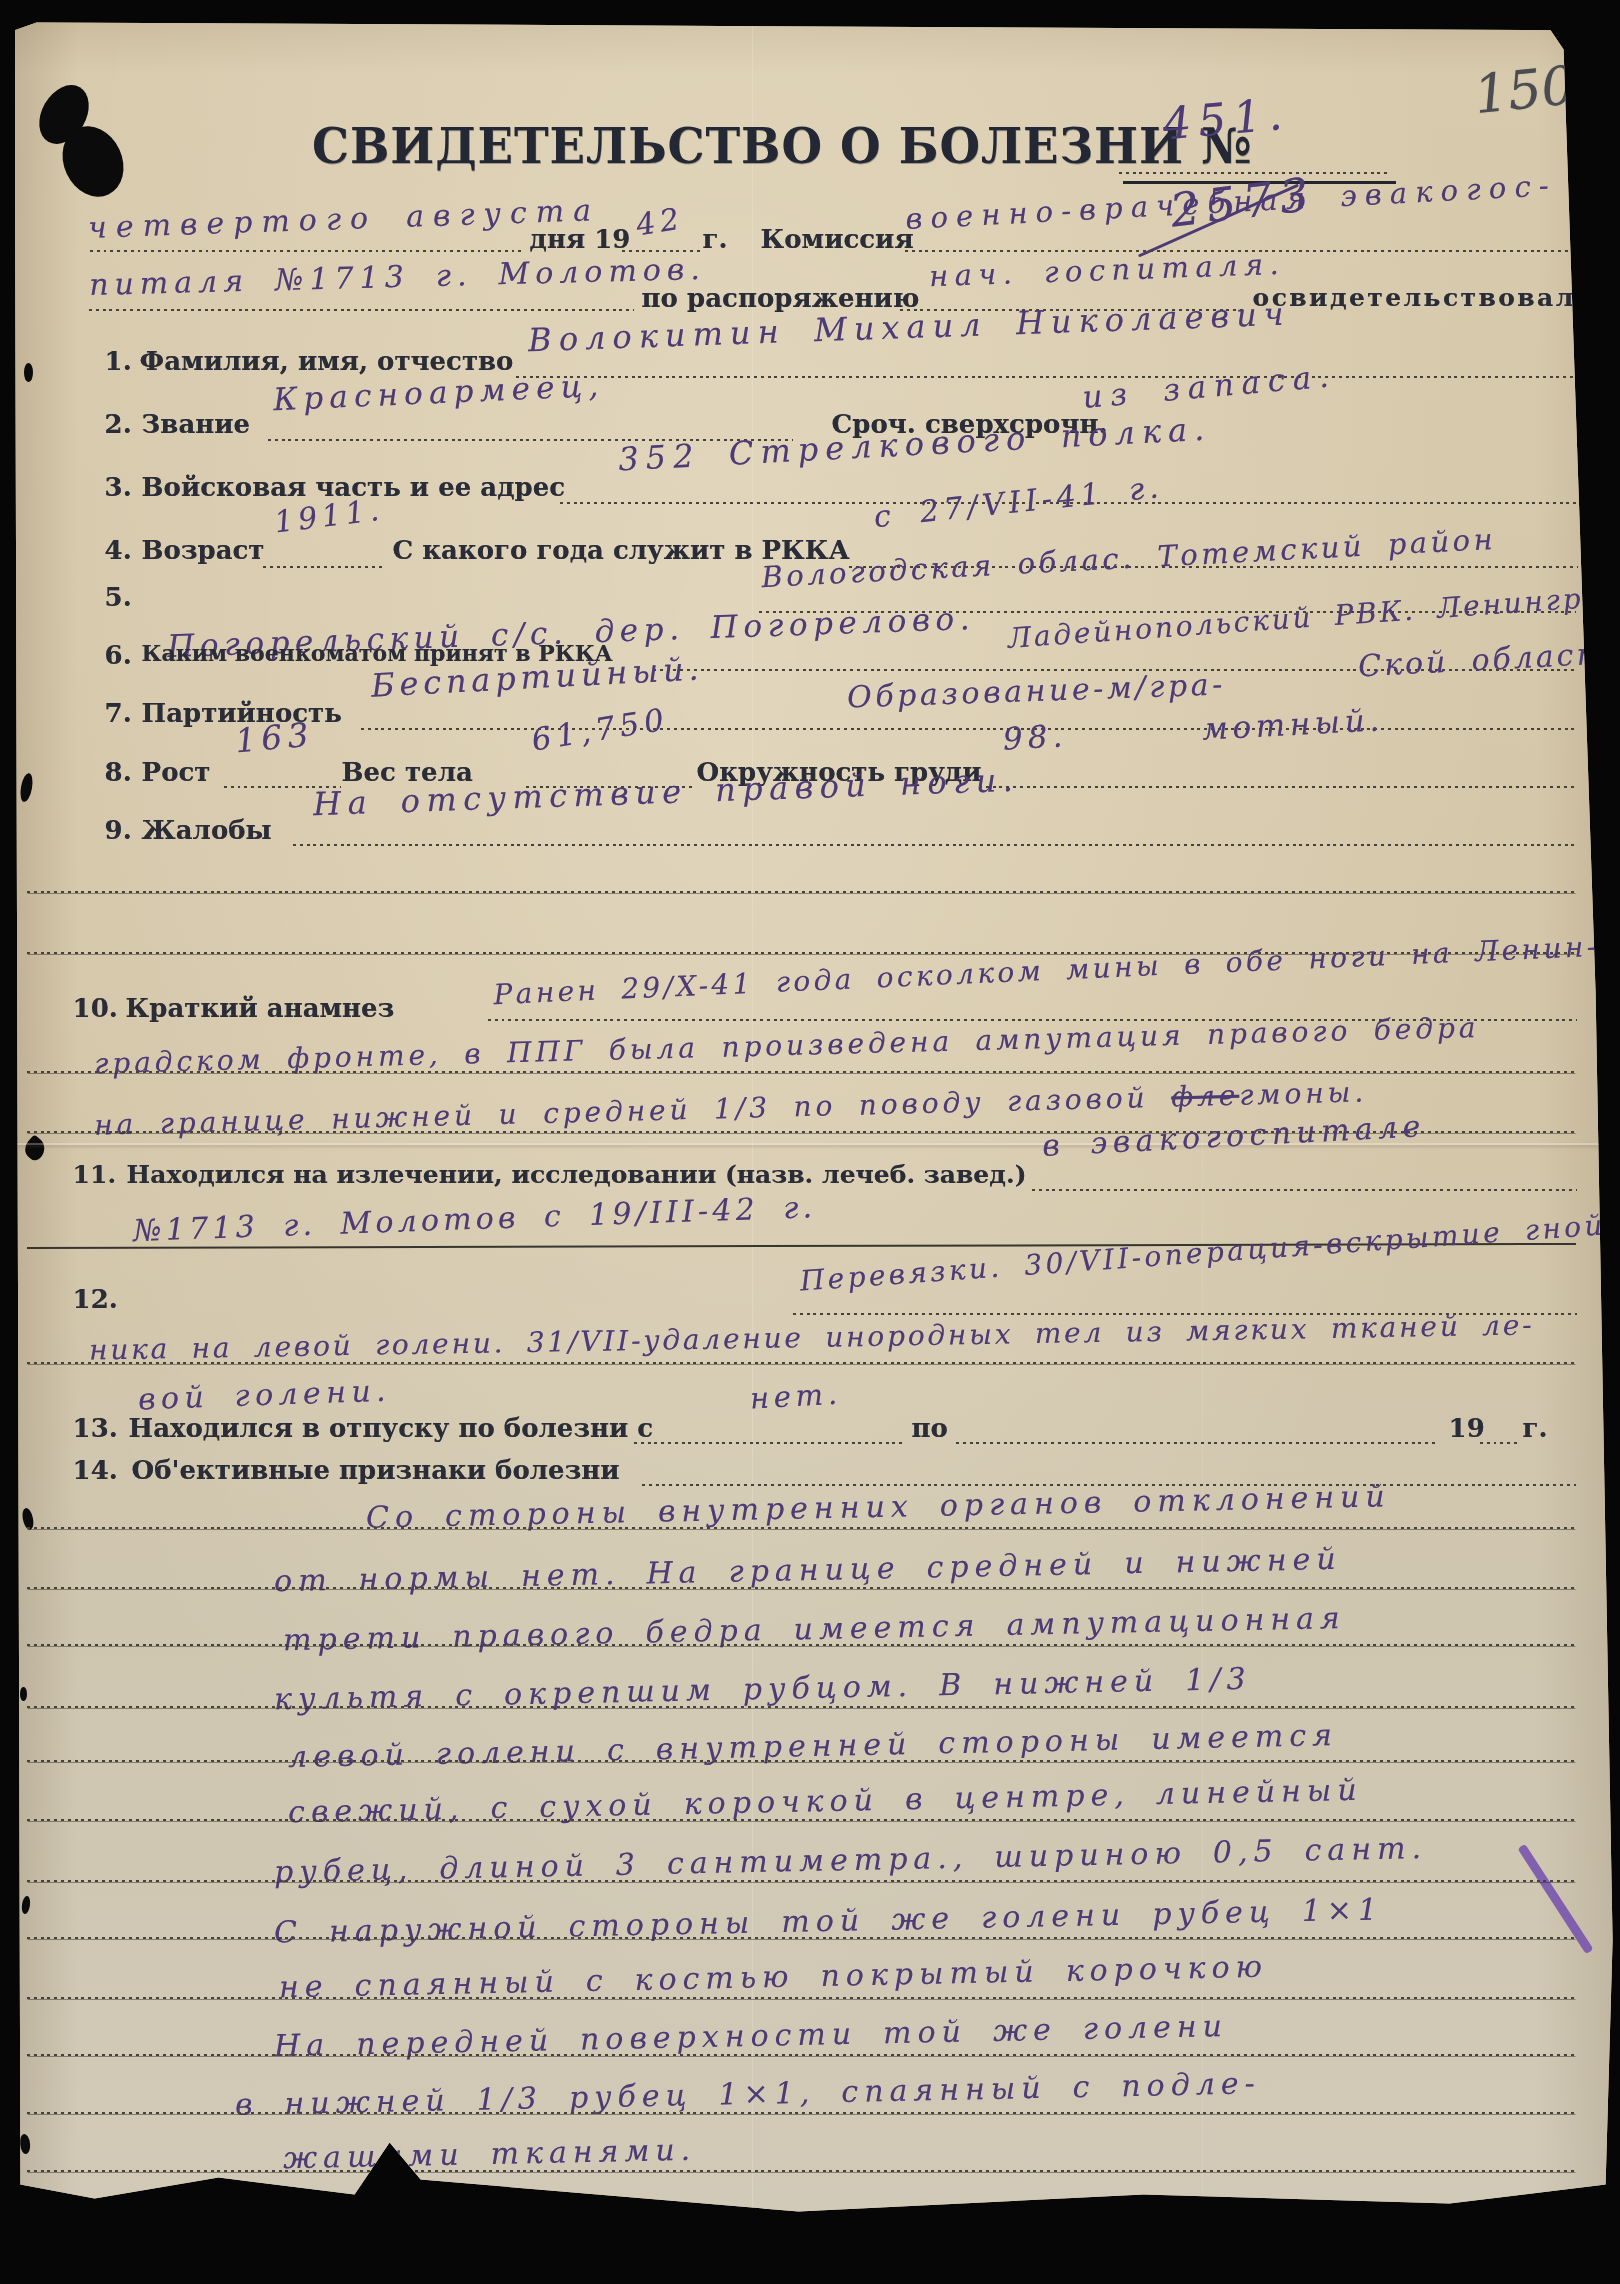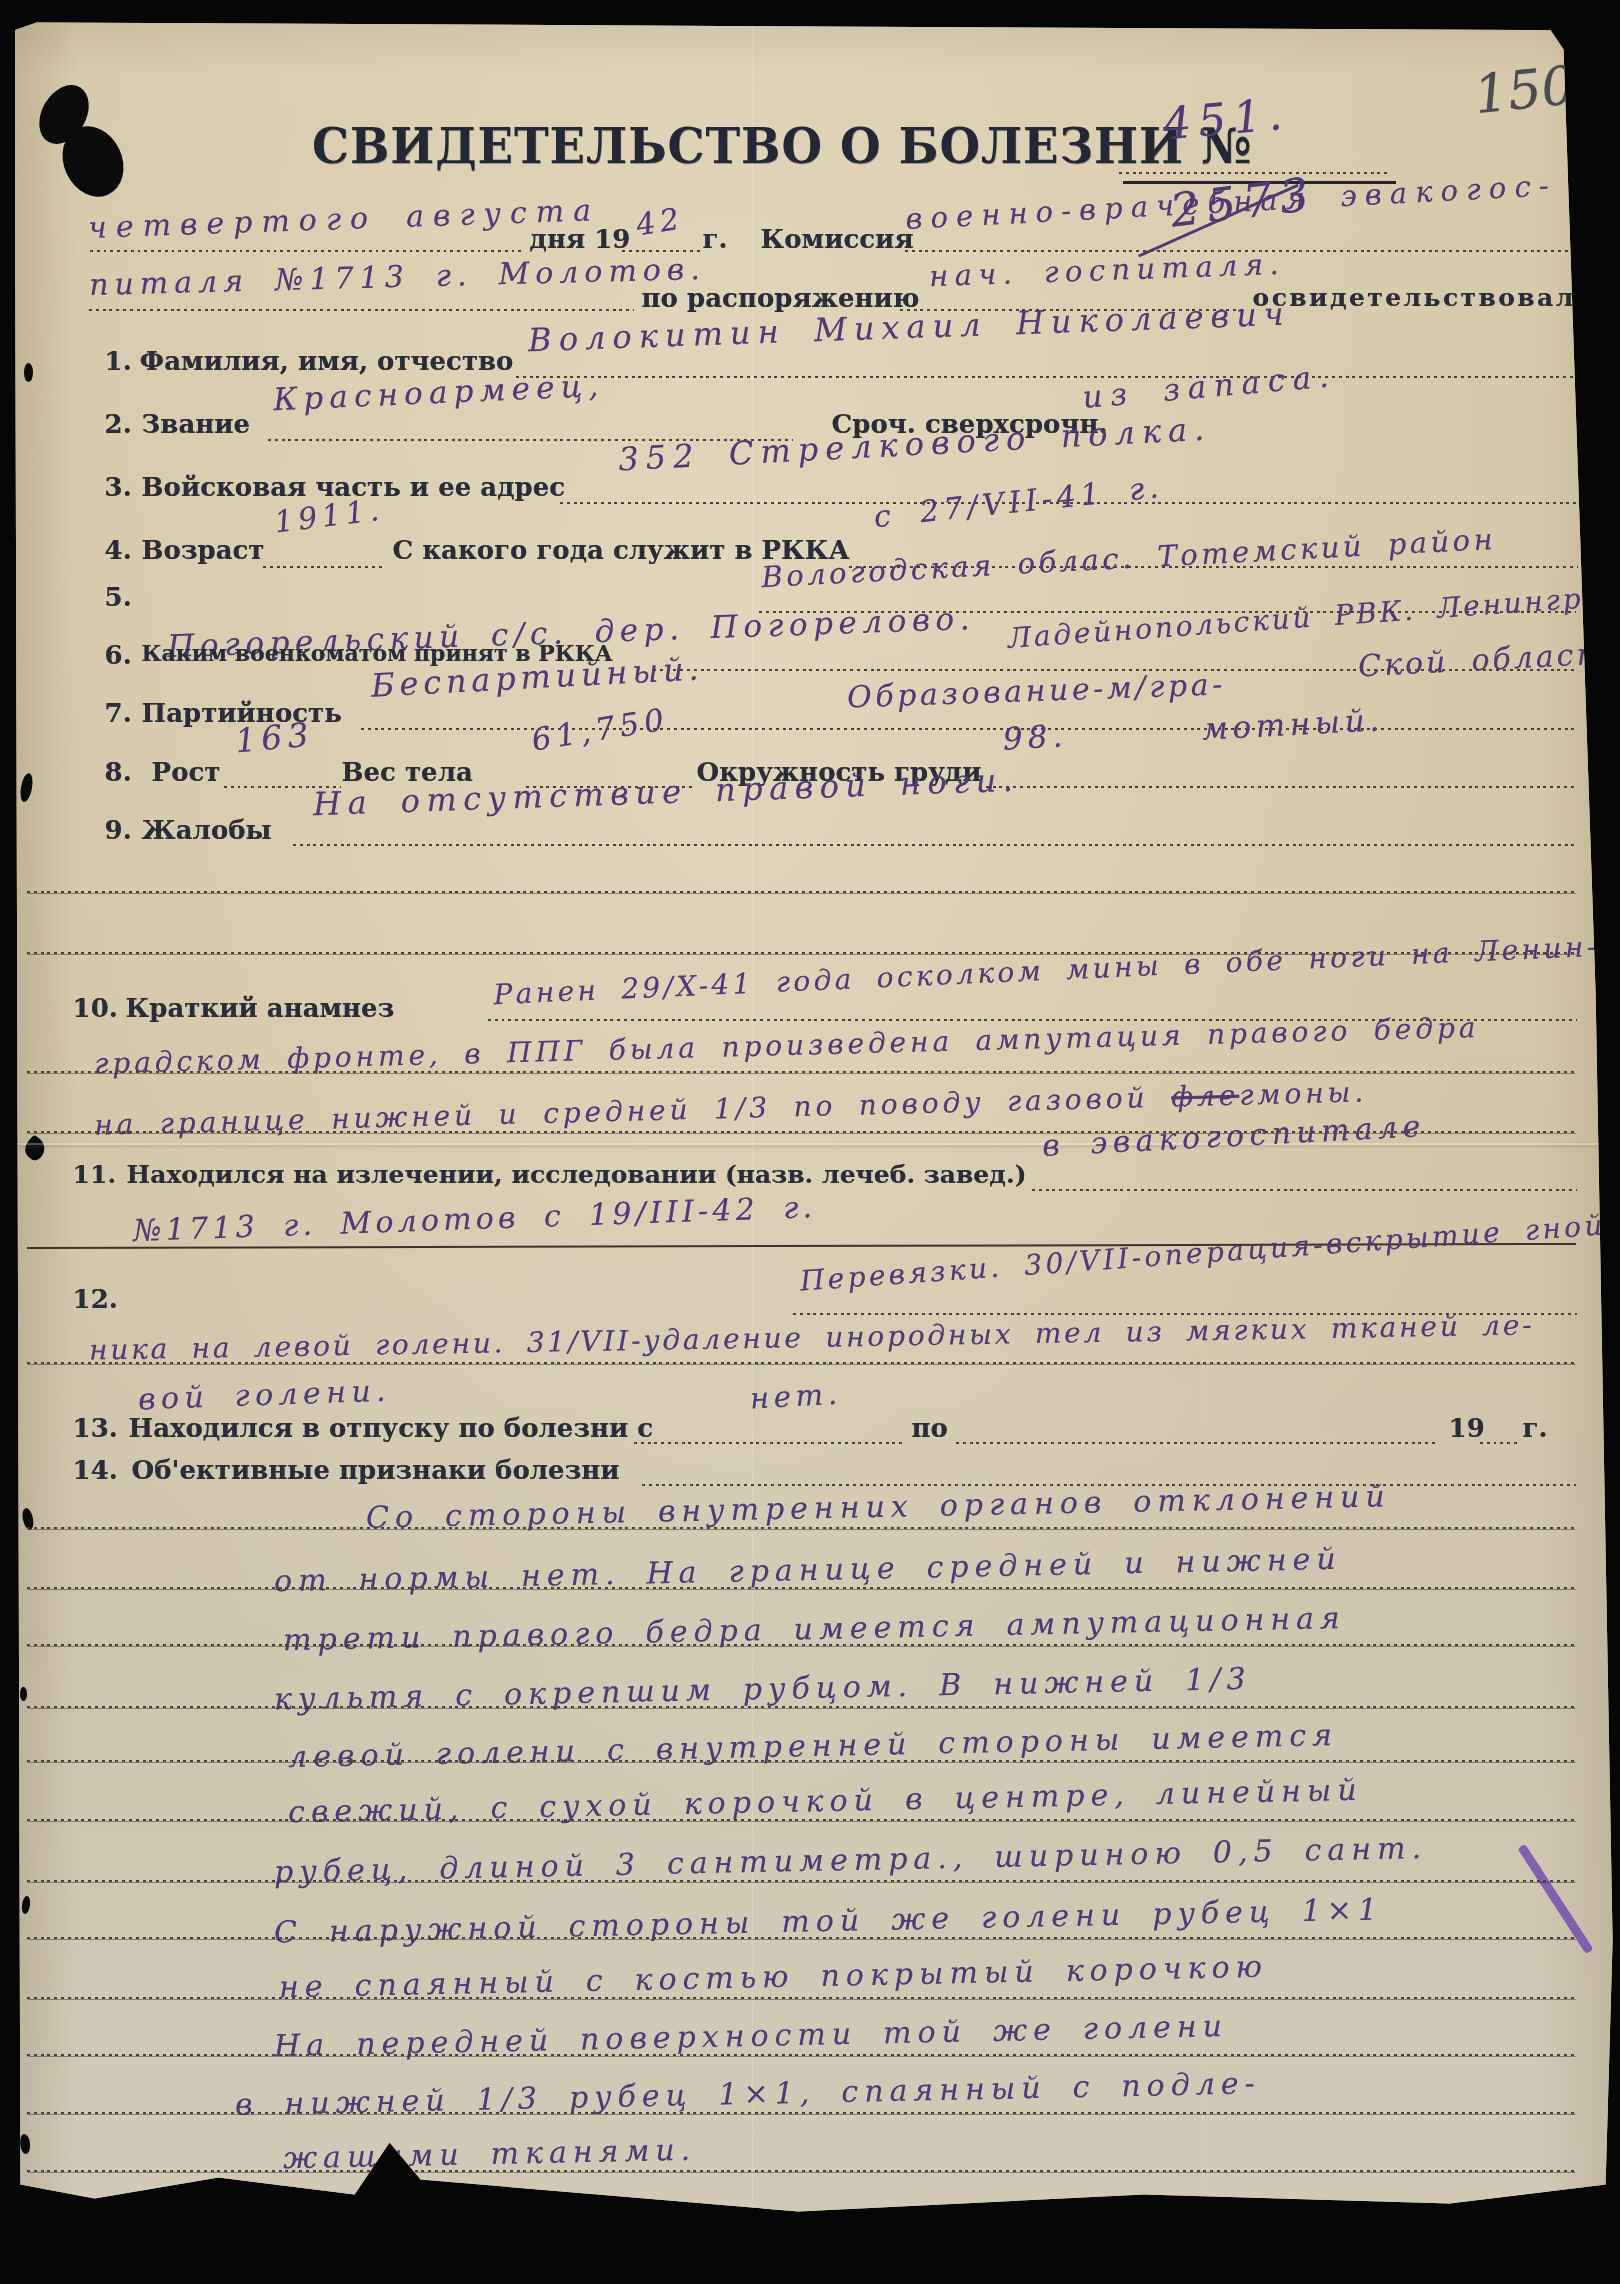--- a/index.html
+++ b/index.html
@@ -118,21 +118,21 @@
     <div class="dl" style="left:638px;top:649px;width:924px;"></div>
 
     <div class="abs pr" style="left:90px;top:678px;font-size:26px;">7.</div>
     <div class="abs pr" style="left:127px;top:678px;font-size:26px;">Партийность</div>
     <div class="abs hw" style="left:356px;top:638px;font-size:32px;transform:rotate(-3deg);letter-spacing:.15em;">Беспартийный.</div>
     <div class="abs hw" style="left:832px;top:653px;font-size:30px;transform:rotate(-2deg);letter-spacing:.12em;">Образование-м/гра-</div>
     <div class="abs hw" style="left:1343px;top:621px;font-size:30px;transform:rotate(-3deg);letter-spacing:.1em;">Ской области.</div>
     <div class="dl" style="left:346px;top:708px;width:1216px;"></div>
 
     <div class="abs pr" style="left:90px;top:737px;font-size:26px;">8.</div>
-    <div class="abs pr" style="left:127px;top:737px;font-size:26px;margin-left:10px;">Рост</div>
+    <div class="abs pr" style="left:127px;top:737px;font-size:26px;">Рост</div>
     <div class="abs hw" style="left:220px;top:698px;font-size:33px;transform:rotate(-5deg);">163</div>
     <div class="dl" style="left:209px;top:766px;width:117px;"></div>
     <div class="abs pr" style="left:327px;top:737px;font-size:26px;">Вес тела</div>
     <div class="abs hw" style="left:516px;top:691px;font-size:31px;transform:rotate(-9deg);">61,750</div>
     <div class="dl" style="left:511px;top:766px;width:170px;"></div>
     <div class="abs pr" style="left:682px;top:737px;font-size:26px;">Окружность груди</div>
     <div class="abs hw" style="left:988px;top:699px;font-size:31px;transform:rotate(-3deg);">98.</div>
     <div class="abs hw" style="left:1187px;top:686px;font-size:31px;transform:rotate(-3deg);letter-spacing:.15em;">мотный.</div>
     <div class="dl" style="left:964px;top:766px;width:598px;"></div>
 

